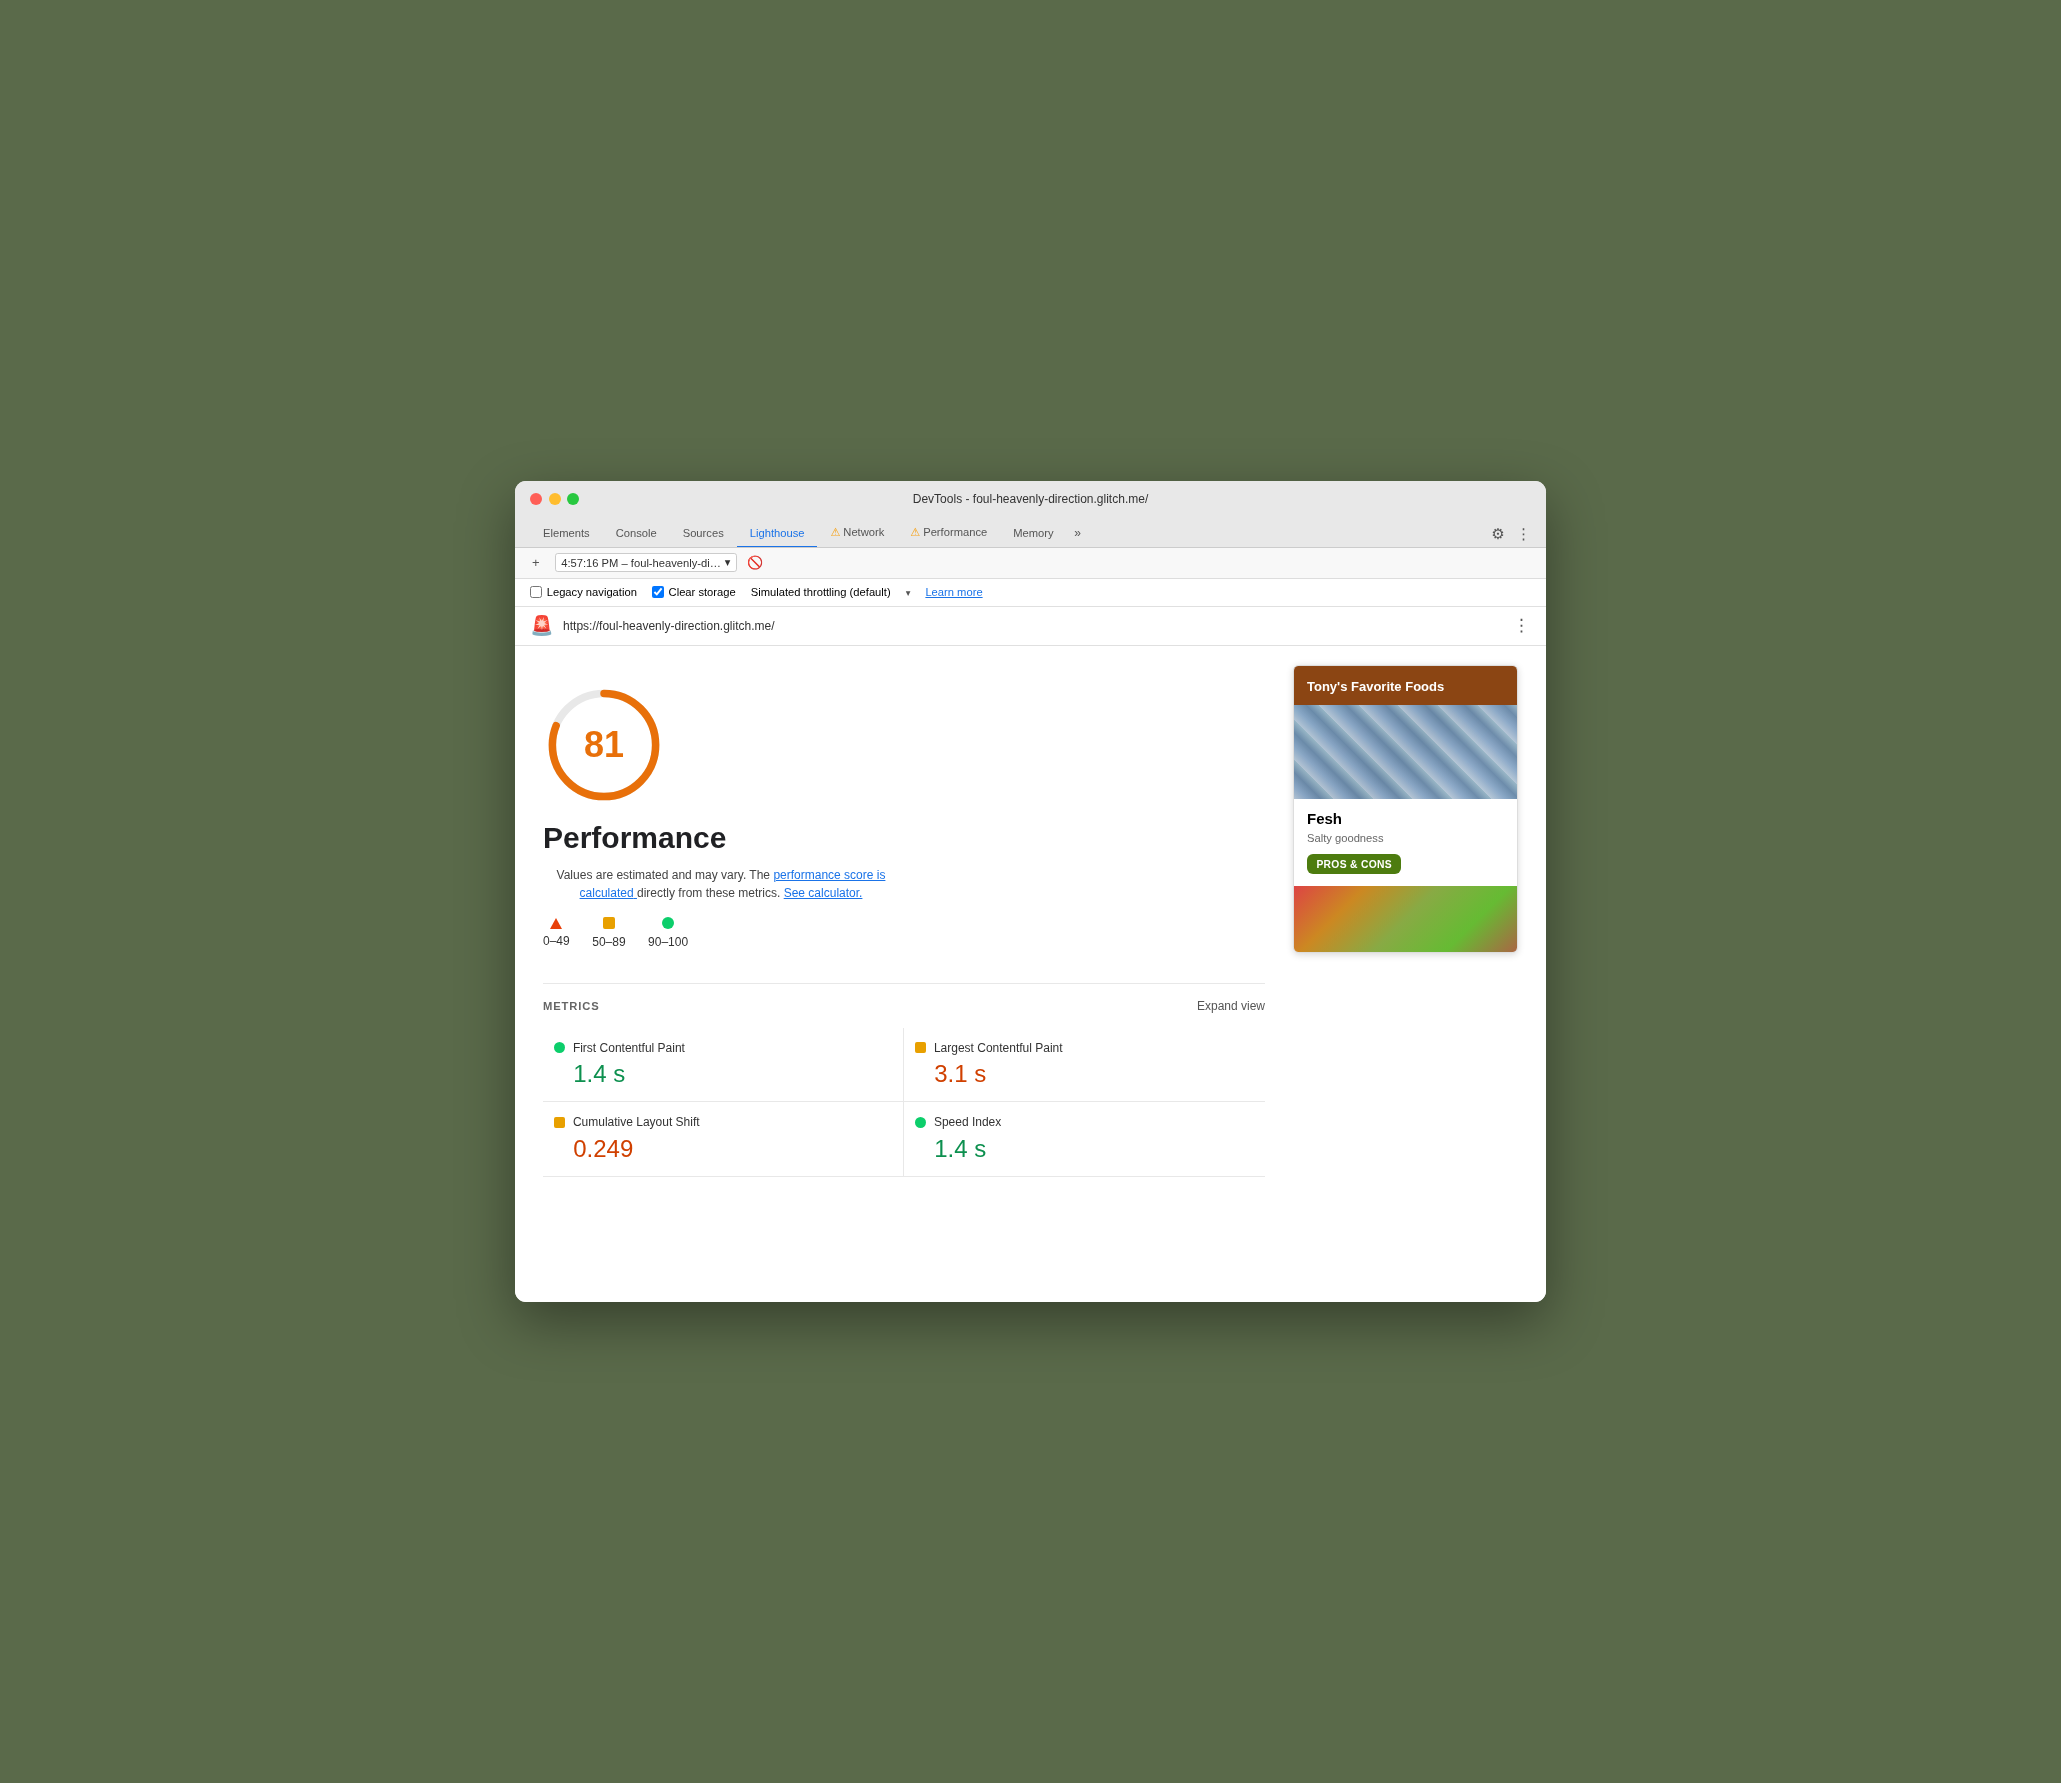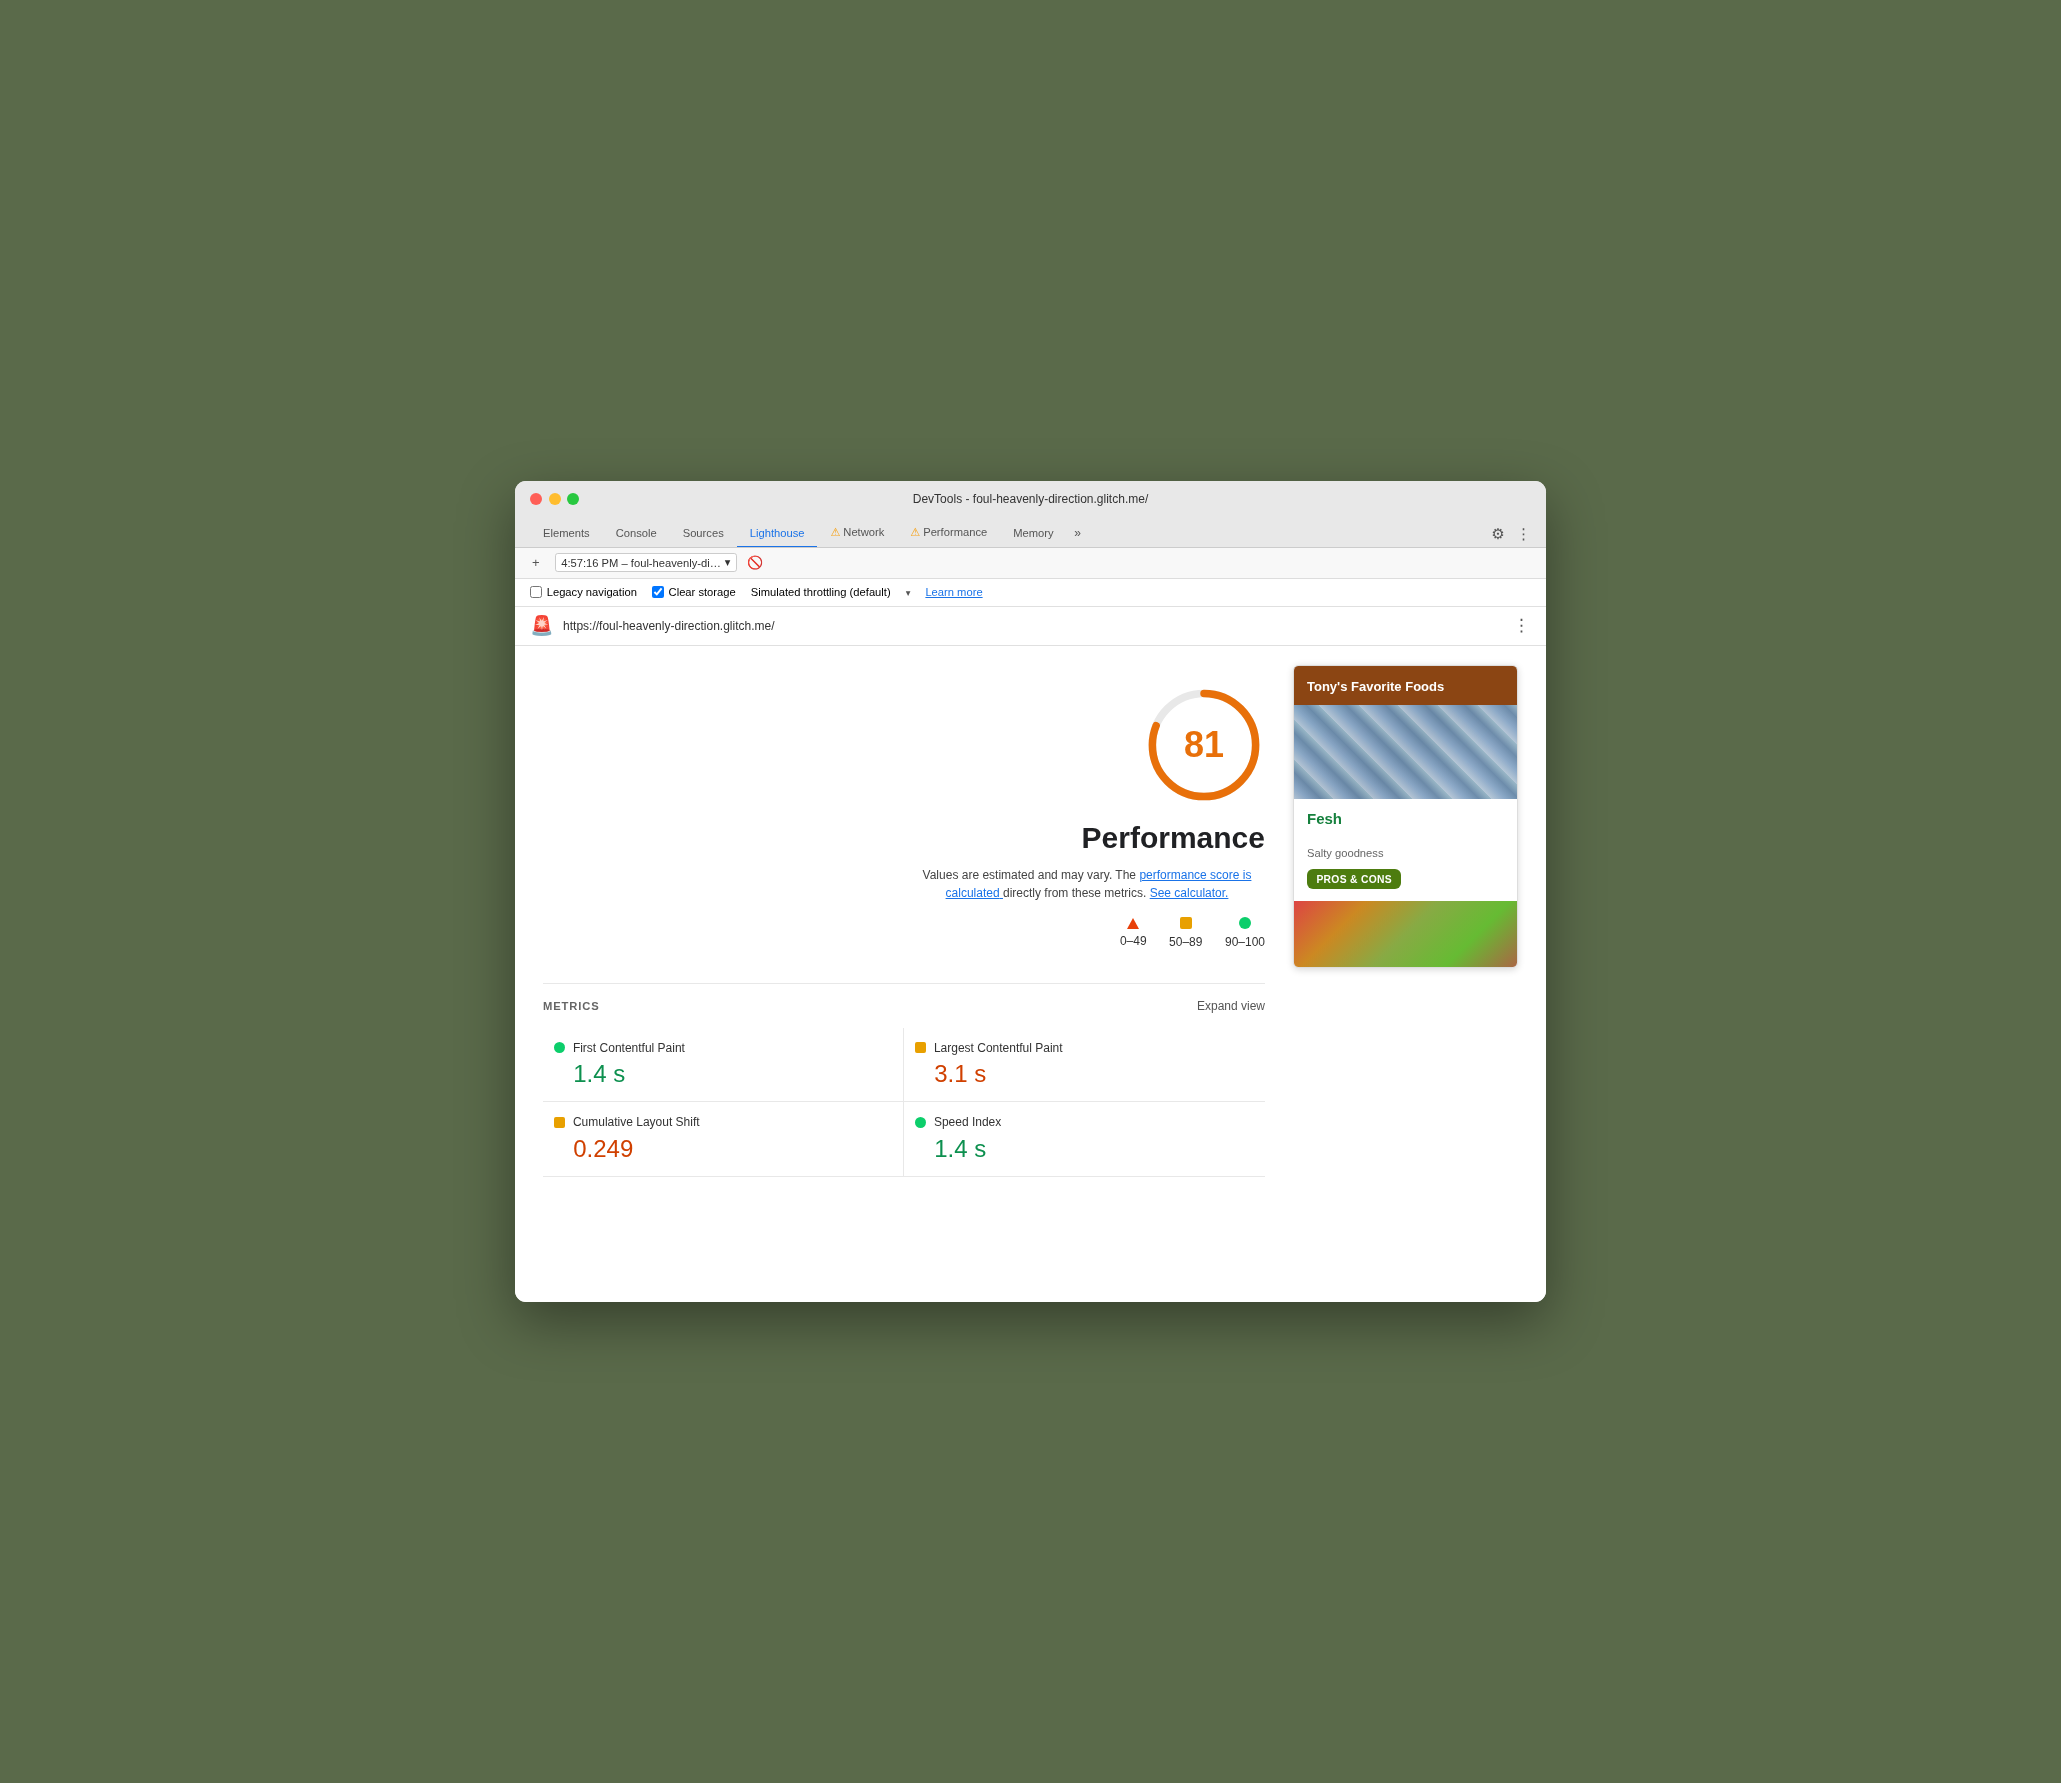--- a/index.html
+++ b/index.html
@@ -186,21 +186,21 @@
     .left-panel {
       flex: 1;
     }
     .right-panel {
       width: 225px;
     }
     
     .score-section {
       display: flex;
       flex-direction: column;
-      align-items: flex-end;
+      align-items: flex-start;
       padding: 19px 0;
     }
     
     .gauge-container {
       position: relative;
       width: 122px;
       height: 122px;
       margin-bottom: 15px;
     }
     .gauge-svg {
@@ -380,22 +380,22 @@
         repeating-linear-gradient(45deg, #b8c8d8 0px, #8aa8c8 9.4px, #6888a8 19px, #9ab8c8 28px),
         linear-gradient(180deg, #a0b8d0 0%, #607080 100%);
       opacity: 0.9;
     }
     .preview-body {
       padding: 11.2px 13px;
     }
     .food-name {
       font-size: 15px;
       font-weight: 600;
-      color: #15803d;
-      margin-bottom: 20px;
+      color: #000000;
+      margin-bottom: 5px;
     }
     .food-desc {
       font-size: 11.2px;
       color: #666;
       margin-bottom: 9.4px;
     }
     .pros-cons-btn {
       background: #4d7c0f;
       color: white;
       border: none;

